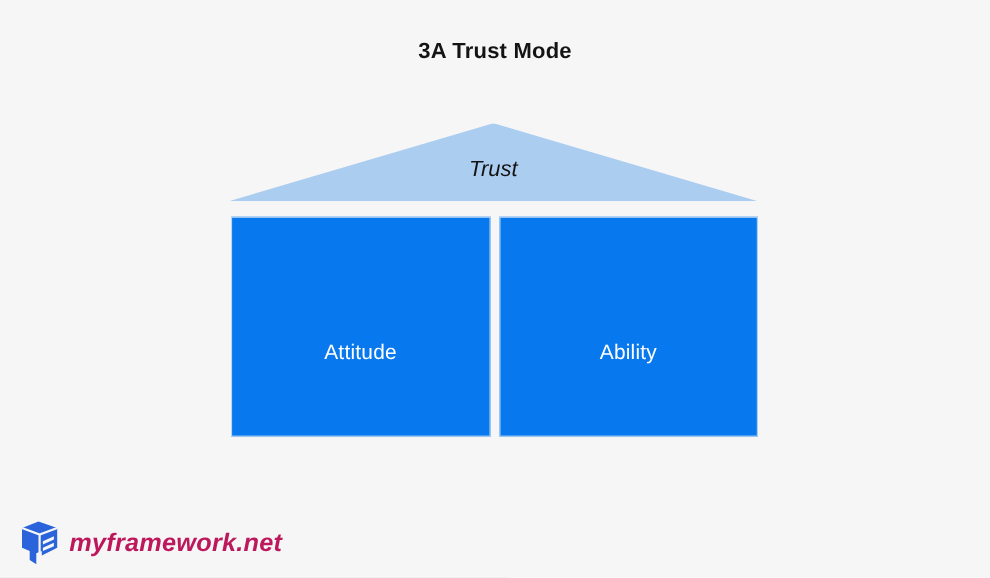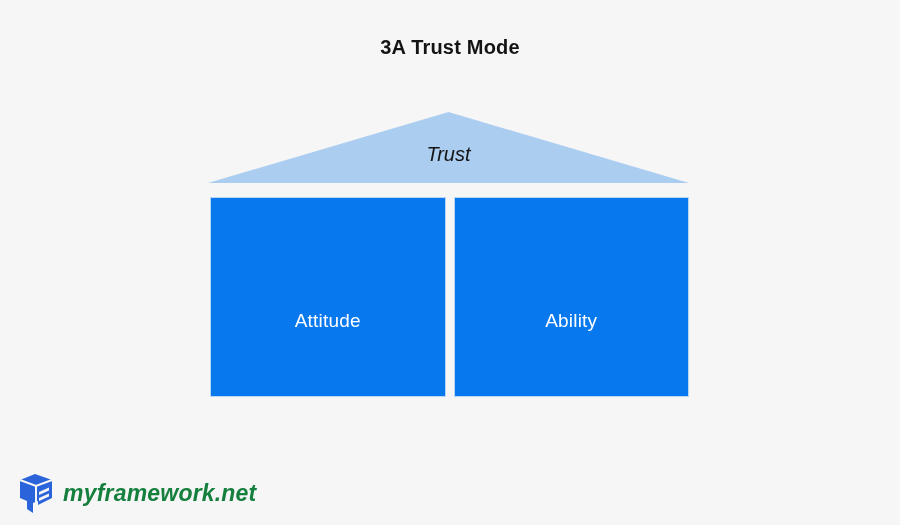--- a/index.html
+++ b/index.html
@@ -82,21 +82,21 @@
   }
   .logo-icon {
     width: 36px;
     height: 42px;
     flex: 0 0 auto;
   }
   .brand {
     font-size: 23px;
     font-weight: 700;
     font-style: italic;
-    color: #15803d;
+    color: #be185d;
     letter-spacing: 0.2px;
   }
 </style>
 </head>
 <body>
 
 <div class="canvas">
 
   <div class="title">3A Trust Mode</div>
 

